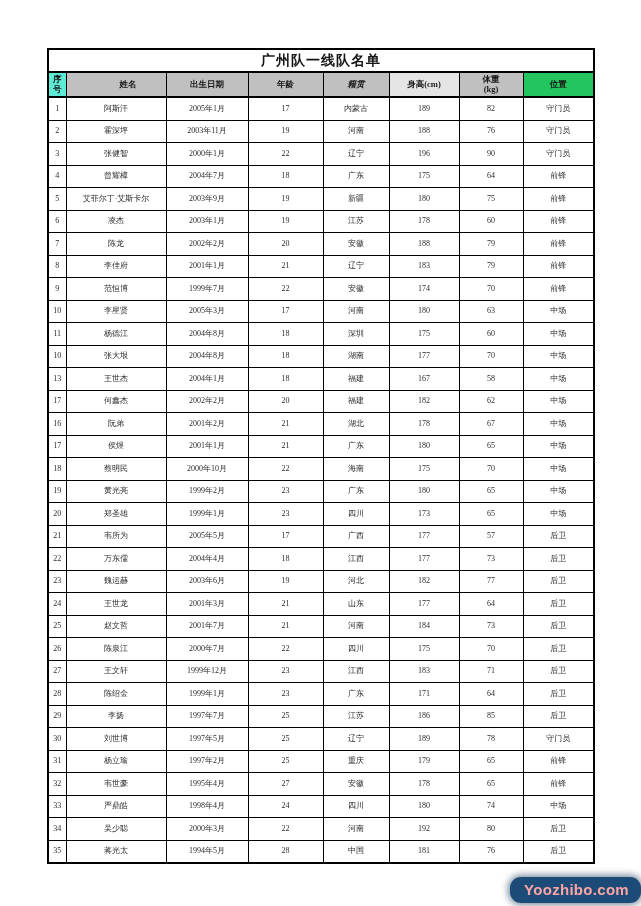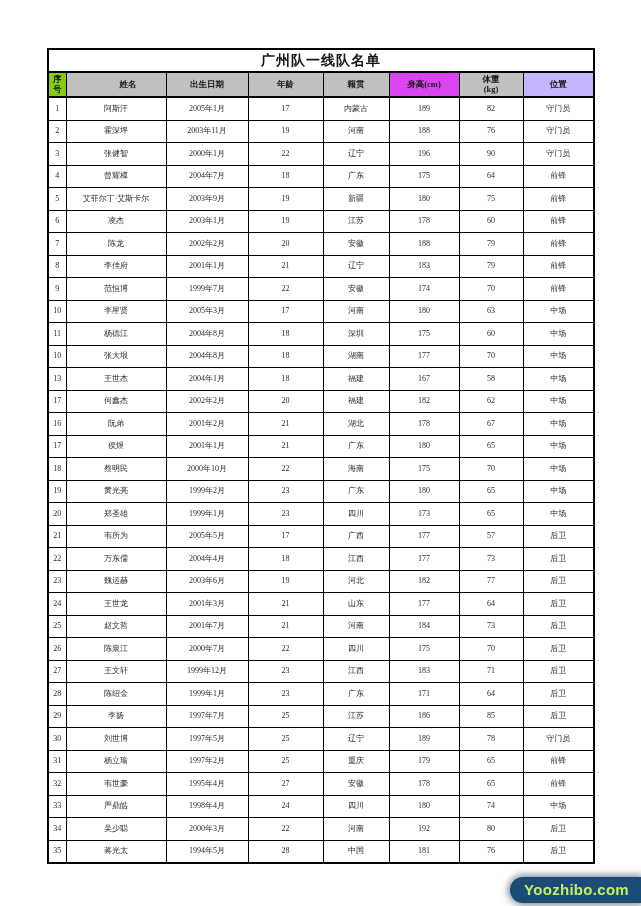--- a/index.html
+++ b/index.html
@@ -55,29 +55,29 @@
       <col style="width:66px">
         <col style="width:70px">
         <col style="width:64px">
         <col style="width:71px">
     </colgroup>
     <tbody>
       <tr class="title-row">
         <td colspan="8">广州队一线队名单</td>
       </tr>
       <tr class="header-row">
-          <th style="background: #84cc16;">序号</th>
+          <th style="background: #5eead4;">序号</th>
           <th style="background: rgb(192, 192, 192); padding-left: 25px;">姓名</th>
           <th style="background: rgb(192, 192, 192);">出生日期</th>
           <th style="background: rgb(192, 192, 192); margin-left: 17px;">年龄</th>
-          <th style="background: rgb(192, 192, 192);">籍贯</th>
-          <th style="background: #d946ef;">身高(cm)</th>
+          <th style="background: rgb(192, 192, 192); font-style: italic;">籍贯</th>
+          <th style="background: #e5e5e5;">身高(cm)</th>
           <th style="background: rgb(192, 192, 192);">体重
 (kg)</th>
-          <th style="background: #c4b5fd;">位置</th>
+          <th style="background: #22c55e;">位置</th>
         </tr>
     </tbody>
     <tbody>
         <tr class="data-row">
           <td>1</td>
           <td>阿斯汗</td>
           <td>2005年1月</td>
           <td>17</td>
           <td>内蒙古</td>
           <td>189</td>
@@ -410,17 +410,17 @@
           <td>1994年5月</td>
           <td>28</td>
           <td>中国</td>
           <td>181</td>
           <td>76</td>
           <td>后卫</td>
         </tr>
       </tbody>
   </table>
 
-  <div class="watermark" style="background: rgb(28, 75, 120); color: #bef264;">
+  <div class="watermark" style="background: rgb(28, 75, 120); color: #fca5a5; border-radius: 11px;">
     <span>Yoozhibo.com</span>
   </div>
 
 </div>
 
 </body></html>

